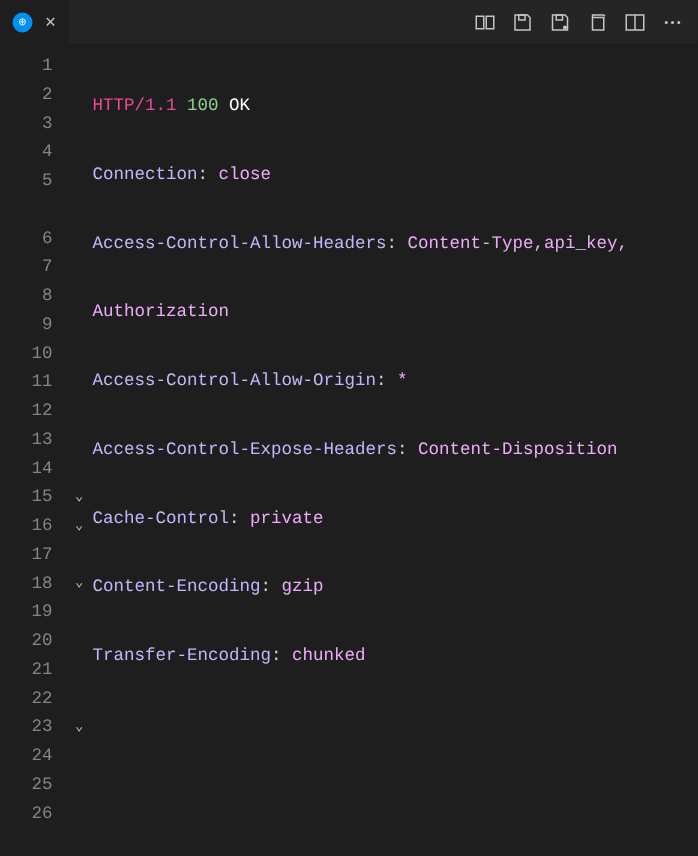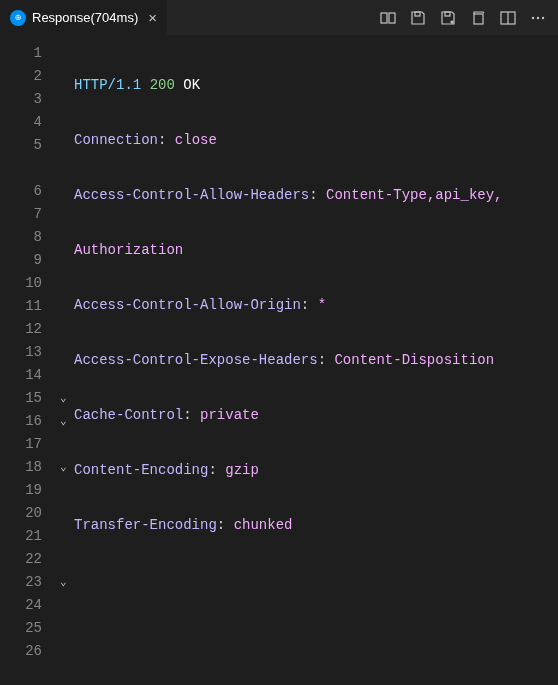--- a/index.html
+++ b/index.html
@@ -75,34 +75,33 @@
     }
     .code {
       flex: 1;
       white-space: pre;
     }
     .line {
       height: 23px;
       line-height: 23px;
     }
     .fold { font-size: 11px; display: inline-block; transform: translateY(-1px); }
-    .tok-proto { color: #7dd3fc; }
+    .tok-proto { color: #ec4899; }
     .tok-status { color: #8dd28a; }
     .tok-ok { color: #ffffff; }
     .tok-header { color: #c4b5fd; }
     .tok-colon { color: #d4d4d4; }
     .tok-val { color: #f0abfc; }
   </style>
 </head>
 <body>
 
 <div class="tab-bar">
   <div class="tab">
     <span class="tab-icon">⊕</span>
-    <span>Response(704ms)</span>
     <span class="tab-close">×</span>
   </div>
   <div class="tab-actions">
     <span class="action-icon">
         <svg width="16" height="16" viewBox="0 0 16 16" fill="none" stroke="currentColor" stroke-width="1.2">
           <rect x="1" y="3" width="6" height="10"></rect>
           <rect x="9" y="3" width="6" height="10"></rect>
         </svg>
       </span>
     <span class="action-icon">
@@ -193,21 +192,21 @@
     <div class="line"></div>
       <div class="line"></div>
       <div class="line"></div>
       <div class="line"></div>
     <div class="line"><span class="fold">⌄</span></div>
     <div class="line"></div>
       <div class="line"></div>
       <div class="line"></div>
   </div>
   <div class="code">
-    <div class="line"><span class="tok-proto">HTTP/1.1 </span><span class="tok-status">200</span><span class="tok-ok"> OK</span></div>
+    <div class="line"><span class="tok-proto">HTTP/1.1 </span><span class="tok-status">100</span><span class="tok-ok"> OK</span></div>
     <div class="line"><span class="tok-header">Connection</span><span class="tok-colon">: </span><span class="tok-val">close</span></div>
     <div class="line"><span class="tok-header">Access-Control-Allow-Headers</span><span class="tok-colon">: </span><span class="tok-val">Content-Type,api_key,</span></div>
     <div class="line"><span class="tok-val">Authorization</span></div>
     <div class="line"><span class="tok-header">Access-Control-Allow-Origin</span><span class="tok-colon">: </span><span class="tok-val">*</span></div>
     <div class="line"><span class="tok-header">Access-Control-Expose-Headers</span><span class="tok-colon">: </span><span class="tok-val">Content-Disposition</span></div>
     <div class="line"><span class="tok-header">Cache-Control</span><span class="tok-colon">: </span><span class="tok-val">private</span></div>
     <div class="line"><span class="tok-header">Content-Encoding</span><span class="tok-colon">: </span><span class="tok-val">gzip</span></div>
     <div class="line"><span class="tok-header">Transfer-Encoding</span><span class="tok-colon">: </span><span class="tok-val">chunked</span></div>
     
     

